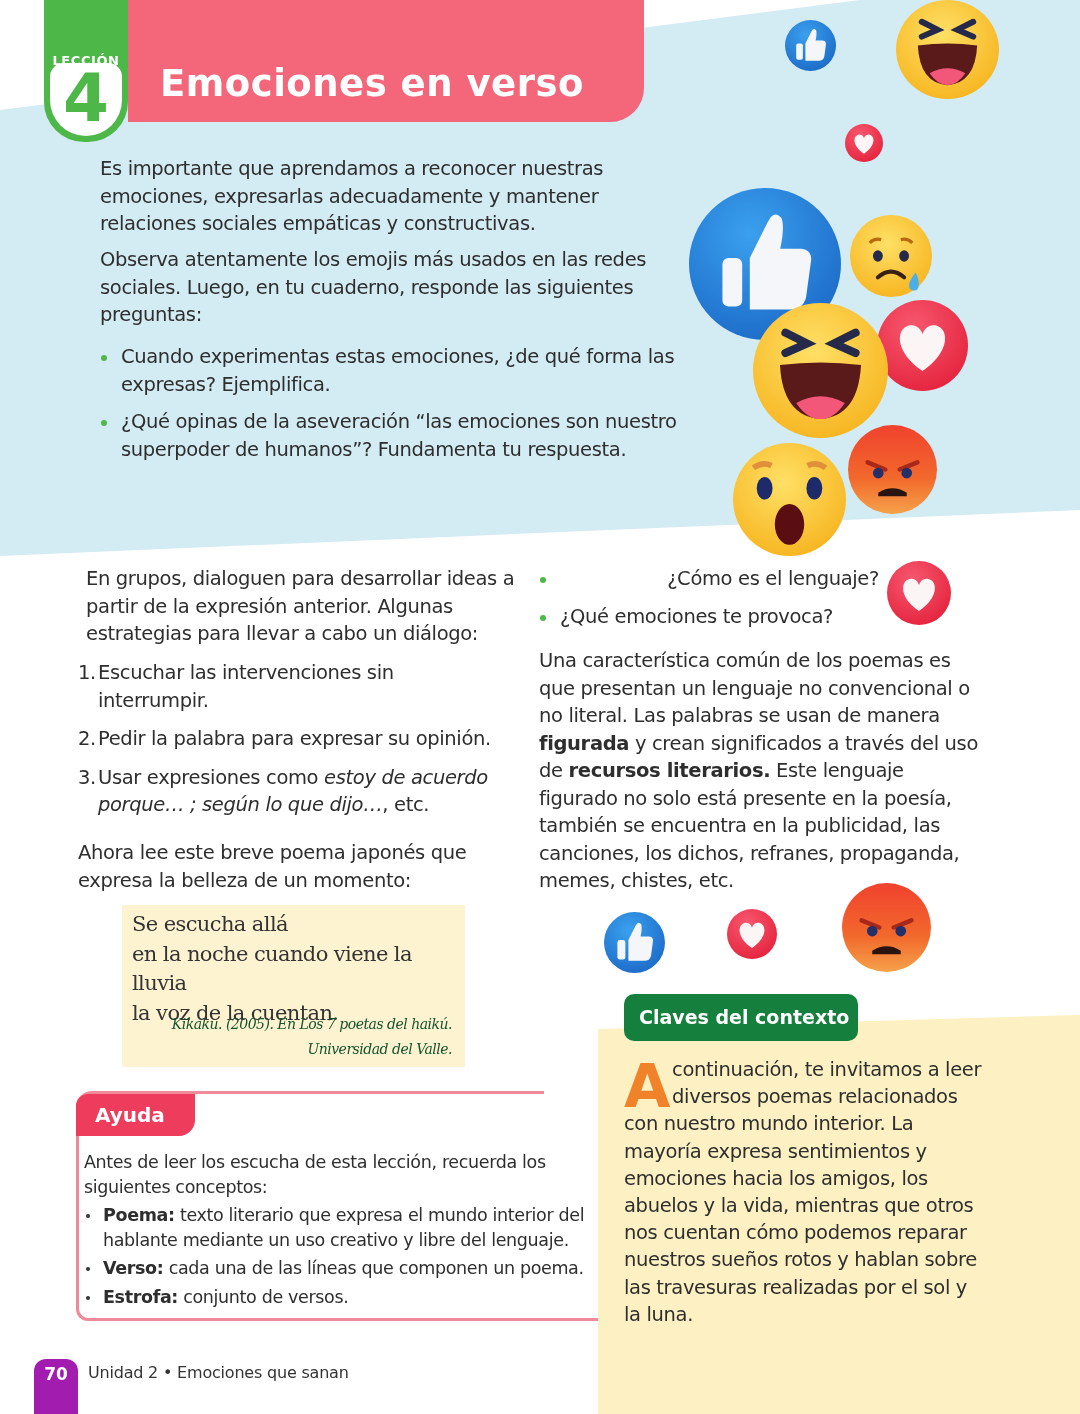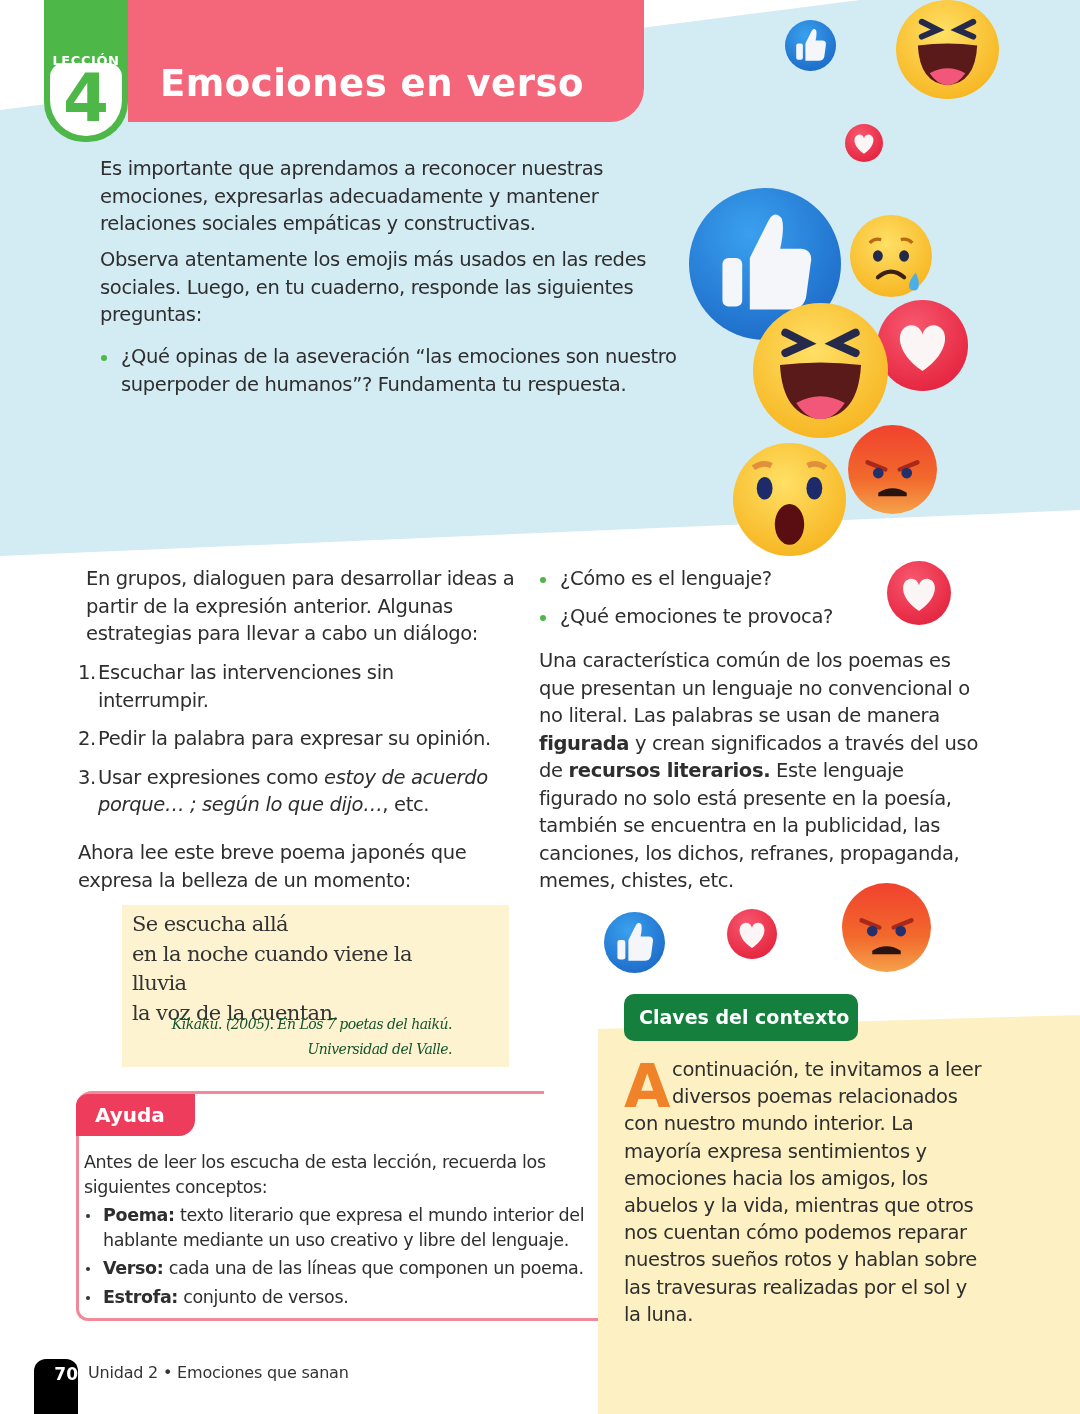--- a/index.html
+++ b/index.html
@@ -52,21 +52,21 @@
     .bullets li { position: relative; padding-left: 21px; margin-bottom: 10px; }
     .bullets li .dot {
       position: absolute; left: 1px; top: 12px; width: 6px; height: 6px; border-radius: 50%;
       background: #4db848;
     }
     .numlist li { position: relative; padding-left: 20px; margin-bottom: 11px; list-style: none; }
     .numlist li .num { position: absolute; left: 0; top: 0; }
 
     
     .poem-box {
-      position: absolute; left: 122px; top: 905px; width: 387px; height: 162px;
+      position: absolute; left: 122px; top: 905px; width: 343px; height: 162px;
       background: #fef3d0;
     }
     .poem-line {
       font-family: "DejaVu Serif", serif; font-size: 21px; line-height: 29.5px; color: #333;
       letter-spacing: -0.6px;
     }
     .poem-cite {
       font-family: "DejaVu Serif", serif; font-style: italic; font-size: 14px; line-height: 25px;
       color: #14532d; letter-spacing: -0.5px;
     }
@@ -111,22 +111,22 @@
       font-size: 19.5px; line-height: 27.2px; color: #2e2e2e; letter-spacing: -0.35px;
     }
     .dropcap {
       float: left; font-weight: bold; font-size: 60px; line-height: 48px; color: #f0832a;
       margin: 6px 2px 0 0; font-family: "DejaVu Sans", sans-serif;
     }
 
     
     .page-tab {
       position: absolute; left: 34px; top: 1359px; width: 44px; height: 55px;
-      background: #000000; border-top-left-radius: 12px; border-top-right-radius: 12px;
-      color: #fff; font-weight: bold; font-size: 17px; text-align: right; padding-top: 5px;
+      background: #a21caf; border-top-left-radius: 12px; border-top-right-radius: 12px;
+      color: #fff; font-weight: bold; font-size: 17px; text-align: center; padding-top: 5px;
     }
     .footer-text {
       position: absolute; left: 88px; top: 1363px; font-size: 16px; color: #333; letter-spacing: -0.2px;
     }
 
     
     .emoji { position: absolute; border-radius: 50%; }
     .like { background: radial-gradient(circle at 40% 30%, #3aa0ee, #1f6fcb 75%); }
     .love { background: radial-gradient(circle at 40% 30%, #f7586f, #e5243e 80%); }
     .haha, .sad, .wow { background: radial-gradient(circle at 45% 35%, #ffe066, #f6b21c 85%); }
@@ -182,20 +182,21 @@
 <div class="title-text">Emociones en verso</div>
 <div class="lesson-tab"></div>
 <div class="lesson-label">LECCIÓN</div>
 <div class="lesson-shield">
   <span class="lesson-number">4</span>
 </div>
 
 <div class="p" style="left:100px; top:155px; width:545px;">Es importante que aprendamos a reconocer nuestras emociones, expresarlas adecuadamente y mantener relaciones sociales empáticas y constructivas.</div>
 <div class="p" style="left:100px; top:246px; width:560px;">Observa atentamente los emojis más usados en las redes sociales. Luego, en tu cuaderno, responde las siguientes preguntas:</div>
 <ul class="p bullets" style="left:100px; top:343px; width:580px;">
+  <li><span class="dot"></span><span>Cuando experimentas estas emociones, ¿de qué forma las expresas? Ejemplifica.</span></li>
   <li><span class="dot"></span><span>¿Qué opinas de la aseveración “las emociones son nuestro superpoder de humanos”? Fundamenta tu respuesta.</span></li>
 </ul>
 
 <div class="emoji like" style="left:785px; top:20px; width:51px; height:51px;">
     <svg>
       <use href="#sym-thumb"></use>
     </svg>
   </div>
 <div class="emoji haha" style="left:896px; top:0px; width:103px; height:99px;">
     <svg>
@@ -262,21 +263,21 @@
 <div class="ayuda-text">
   <div>Antes de leer los escucha de esta lección, recuerda los siguientes conceptos:</div>
   <ul class="ayuda-list">
     <li><span class="sq"></span><b>Poema:</b><span> texto literario que expresa el mundo interior del hablante mediante un uso creativo y libre del lenguaje.</span></li>
     <li><span class="sq"></span><b>Verso:</b><span> cada una de las líneas que componen un poema.</span></li>
     <li><span class="sq"></span><b>Estrofa:</b><span> conjunto de versos.</span></li>
   </ul>
 </div>
 
 <ul class="p bullets" style="left:539px; top:565px; width:340px;">
-  <li style=""><span class="dot"></span><span>¿Cómo es el lenguaje?</span></li>
+  <li style="text-align:right;"><span class="dot"></span><span>¿Cómo es el lenguaje?</span></li>
   <li><span class="dot"></span><span>¿Qué emociones te provoca?</span></li>
 </ul>
 <div class="emoji love" style="left:887px; top:561px; width:64px; height:64px;">
     <svg>
       <use href="#sym-heart"></use>
     </svg>
   </div>
 
 <div class="p" style="left:539px; top:647px; width:440px;">
   <span>Una característica común de los poemas es que presentan un lenguaje no convencional o no literal. Las palabras se usan de manera </span><b>figurada</b><span> y crean significados a través del uso de </span><b>recursos literarios.</b><span> Este lenguaje figurado no solo está presente en la poesía, también se encuentra en la publicidad, las canciones, los dichos, refranes, propaganda, memes, chistes, etc.</span>

